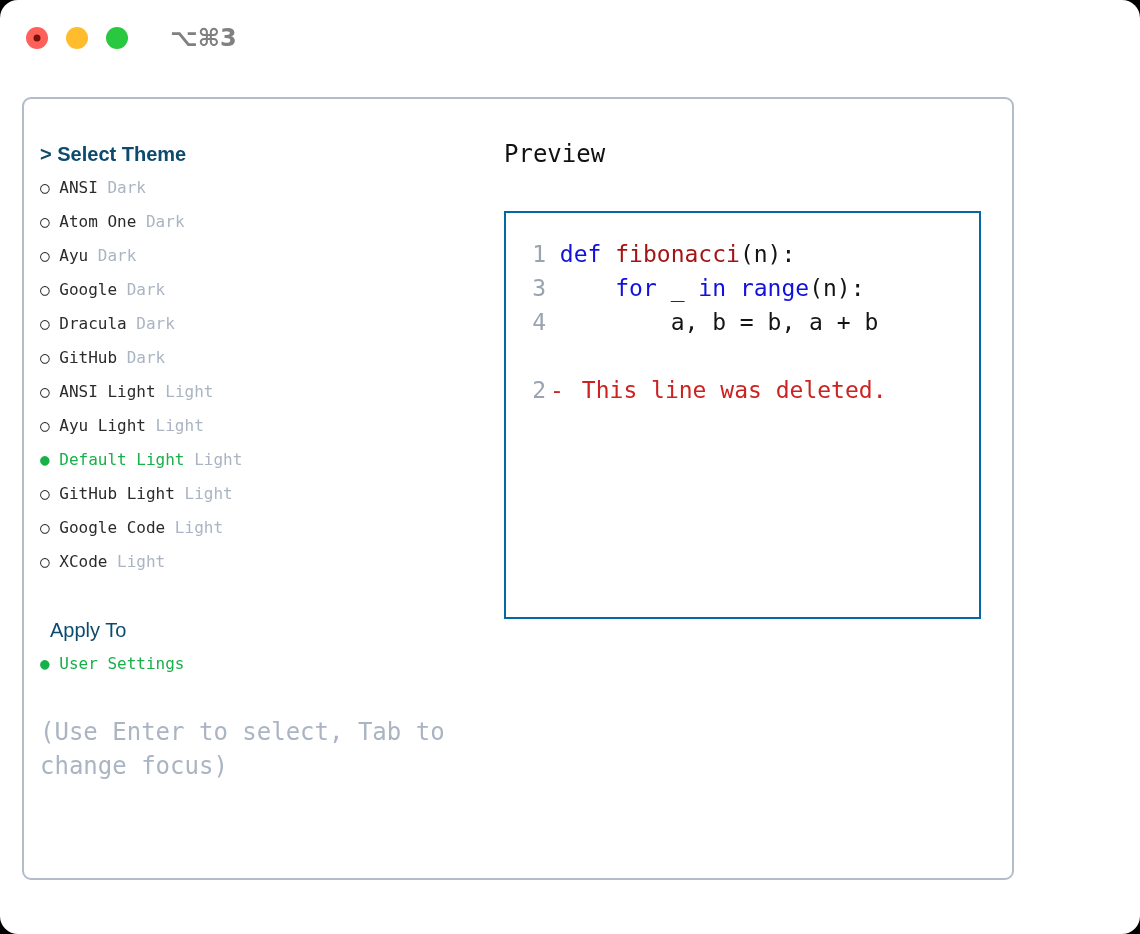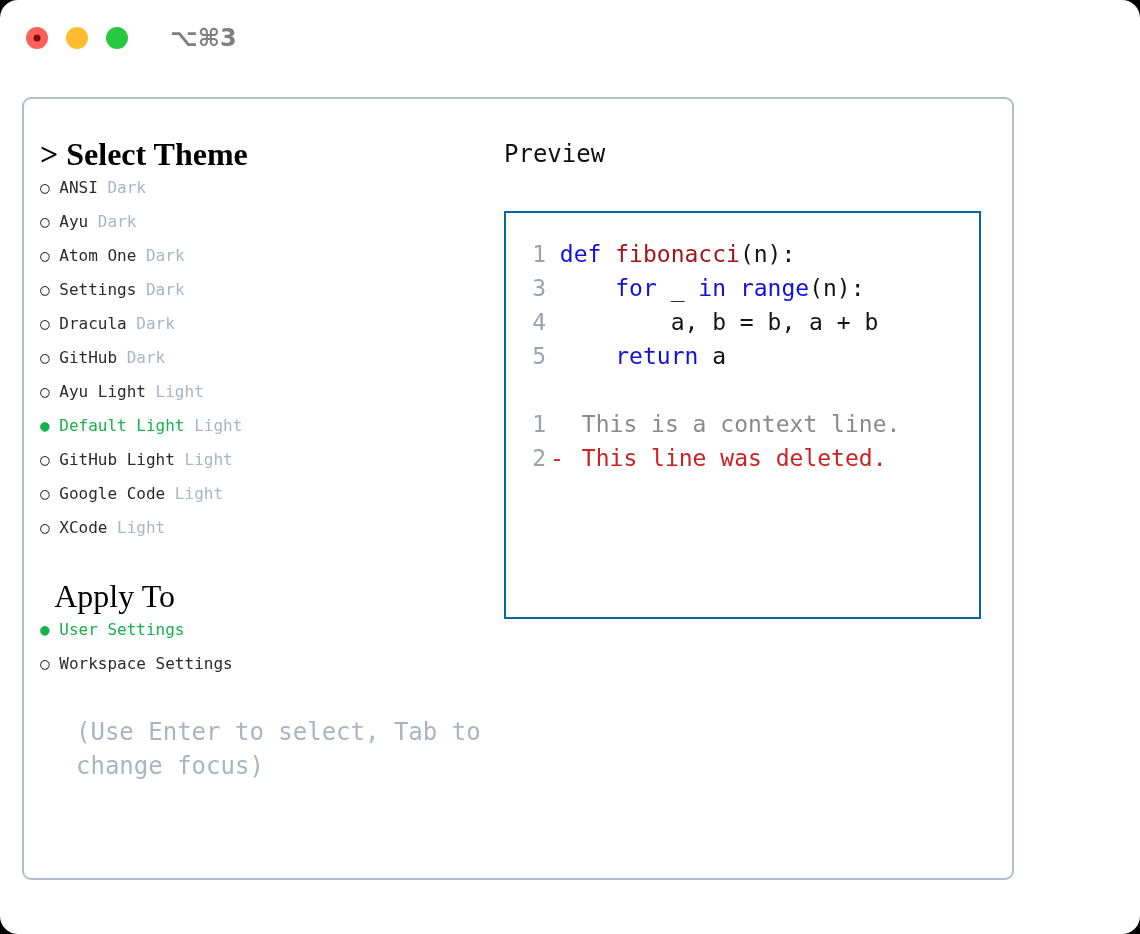--- a/index.html
+++ b/index.html
@@ -80,25 +80,25 @@
 
   .columns {
     display: flex;
     padding: 38px 0 0 0;
   }
   .col-left  { width: 460px; padding-left: 16px; box-sizing: border-box; }
   .col-right { flex: 1; padding-left: 20px; box-sizing: border-box; }
 
   
   .section-head {
-    font-size: 32px;
-    line-height: 34px;
-    color: #000000;
+    font-size: 20px;
+    line-height: 34px;
+    color: #0c4a6e;
     white-space: pre;
-    font-family: Liberation Serif, serif;
+    font-family: Liberation Sans, sans-serif;
   }
   .section-head.focused { font-weight: bold; }
 
   .opt-row {
     font-size: 16px;
     line-height: 34px;
     color: #2b2b2b;
     white-space: pre;
     font-family: "DejaVu Sans Mono", monospace;
   }
@@ -109,21 +109,20 @@
 
   .spacer-block { height: 34px; }
 
   .hint {
     font-size: 24px;
     line-height: 34px;
     color: #aab4c2;
     width: 420px;
     white-space: pre-wrap;
     font-family: "DejaVu Sans Mono", monospace;
-    margin-left: 36px;
   }
 
   
   .preview-title {
     font-size: 24px;
     line-height: 34px;
     font-weight: normal;
     color: #111111;
     font-family: "DejaVu Sans Mono", monospace;
   }
@@ -180,60 +179,58 @@
 
   <div class="window">
     <div class="columns">
 
       <div class="col-left">
 
         <div class="section-head focused">&gt; Select Theme</div>
 
         <div id="theme-list">
             <div class="opt-row"><span class="bullet">○</span><span class="opt-label"> ANSI</span><span class="opt-badge"> Dark</span></div>
+            <div class="opt-row"><span class="bullet">○</span><span class="opt-label"> Atom One</span><span class="opt-badge"> Dark</span></div>
             <div class="opt-row"><span class="bullet">○</span><span class="opt-label"> Ayu</span><span class="opt-badge"> Dark</span></div>
-            <div class="opt-row"><span class="bullet">○</span><span class="opt-label"> Atom One</span><span class="opt-badge"> Dark</span></div>
-            <div class="opt-row"><span class="bullet">○</span><span class="opt-label"> Settings</span><span class="opt-badge"> Dark</span></div>
+            <div class="opt-row"><span class="bullet">○</span><span class="opt-label"> Google</span><span class="opt-badge"> Dark</span></div>
             <div class="opt-row"><span class="bullet">○</span><span class="opt-label"> Dracula</span><span class="opt-badge"> Dark</span></div>
             <div class="opt-row"><span class="bullet">○</span><span class="opt-label"> GitHub</span><span class="opt-badge"> Dark</span></div>
+            <div class="opt-row"><span class="bullet">○</span><span class="opt-label"> ANSI Light</span><span class="opt-badge"> Light</span></div>
             <div class="opt-row"><span class="bullet">○</span><span class="opt-label"> Ayu Light</span><span class="opt-badge"> Light</span></div>
             <div class="opt-row selected"><span class="bullet">●</span><span class="opt-label"> Default Light</span><span class="opt-badge"> Light</span></div>
             <div class="opt-row"><span class="bullet">○</span><span class="opt-label"> GitHub Light</span><span class="opt-badge"> Light</span></div>
             <div class="opt-row"><span class="bullet">○</span><span class="opt-label"> Google Code</span><span class="opt-badge"> Light</span></div>
             <div class="opt-row"><span class="bullet">○</span><span class="opt-label"> XCode</span><span class="opt-badge"> Light</span></div>
           </div>
 
         <div class="spacer-block"></div>
 
         <div class="section-head">  Apply To</div>
 
         <div id="apply-list">
             <div class="opt-row selected"><span class="bullet">●</span><span class="opt-label"> User Settings</span></div>
-            <div class="opt-row"><span class="bullet">○</span><span class="opt-label"> Workspace Settings</span></div>
           </div>
 
         <div class="spacer-block"></div>
 
         <div class="hint">(Use Enter to select, Tab to change focus)</div>
       </div>
 
       <div class="col-right">
 
         <div class="preview-title">Preview</div>
 
         <div class="preview-box">
           <div id="code-block">
               <div class="code-line"><span class="lineno">1</span><span class="code-body"> <span class="tok-kw">def </span><span class="tok-fn">fibonacci</span><span class="tok-plain">(n):</span></span></div>
               <div class="code-line"><span class="lineno">3</span><span class="code-body"> <span class="tok-plain">    </span><span class="tok-kw">for</span><span class="tok-plain"> _ </span><span class="tok-kw">in</span><span class="tok-plain"> </span><span class="tok-kw">range</span><span class="tok-plain">(n):</span></span></div>
               <div class="code-line"><span class="lineno">4</span><span class="code-body"> <span class="tok-plain">        a, b = b, a + b</span></span></div>
-              <div class="code-line"><span class="lineno">5</span><span class="code-body"> <span class="tok-plain">    </span><span class="tok-kw">return</span><span class="tok-plain"> a</span></span></div>
             </div>
           <div class="diff-gap"></div>
           <div id="diff-block">
-              <div class="code-line"><span class="lineno">1</span><span class="diff-mark diff-context"> </span><span class="diff-context"> This is a context line.</span></div>
               <div class="code-line"><span class="lineno">2</span><span class="diff-mark diff-del">-</span><span class="diff-del"> This line was deleted.</span></div>
             </div>
         </div>
       </div>
 
     </div>
   </div>
 </div>
 
 </body></html>

